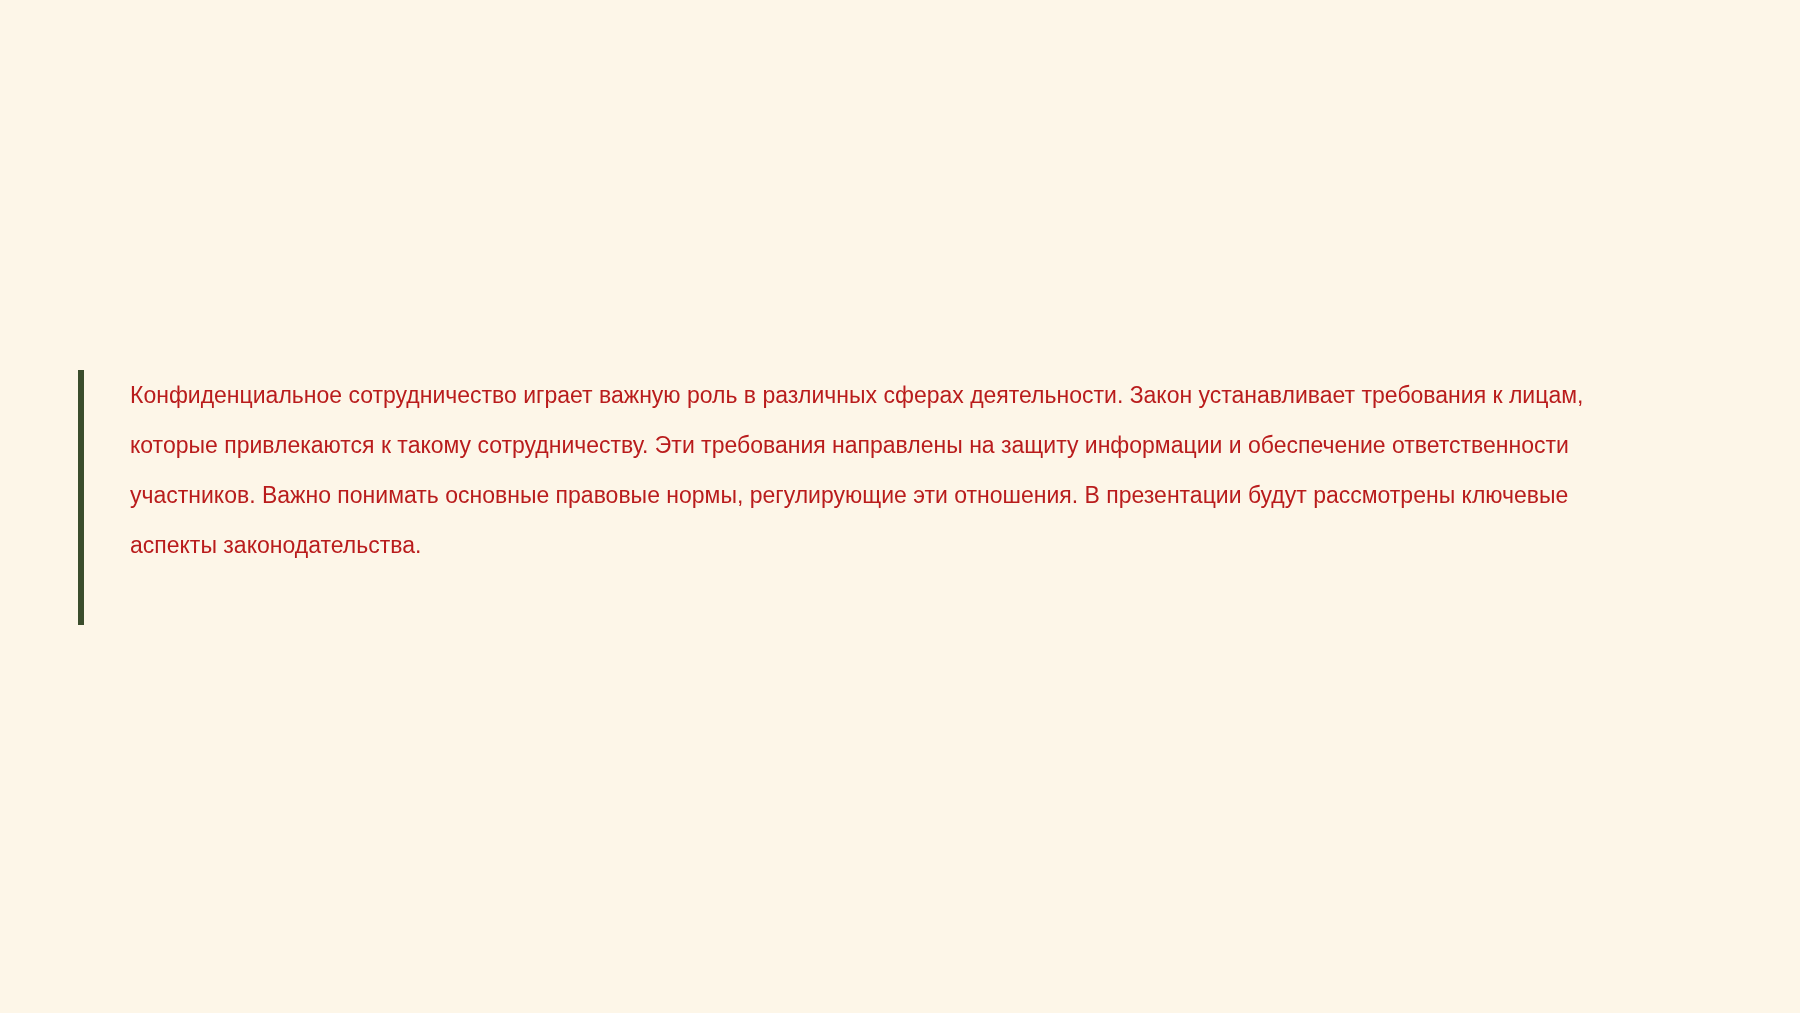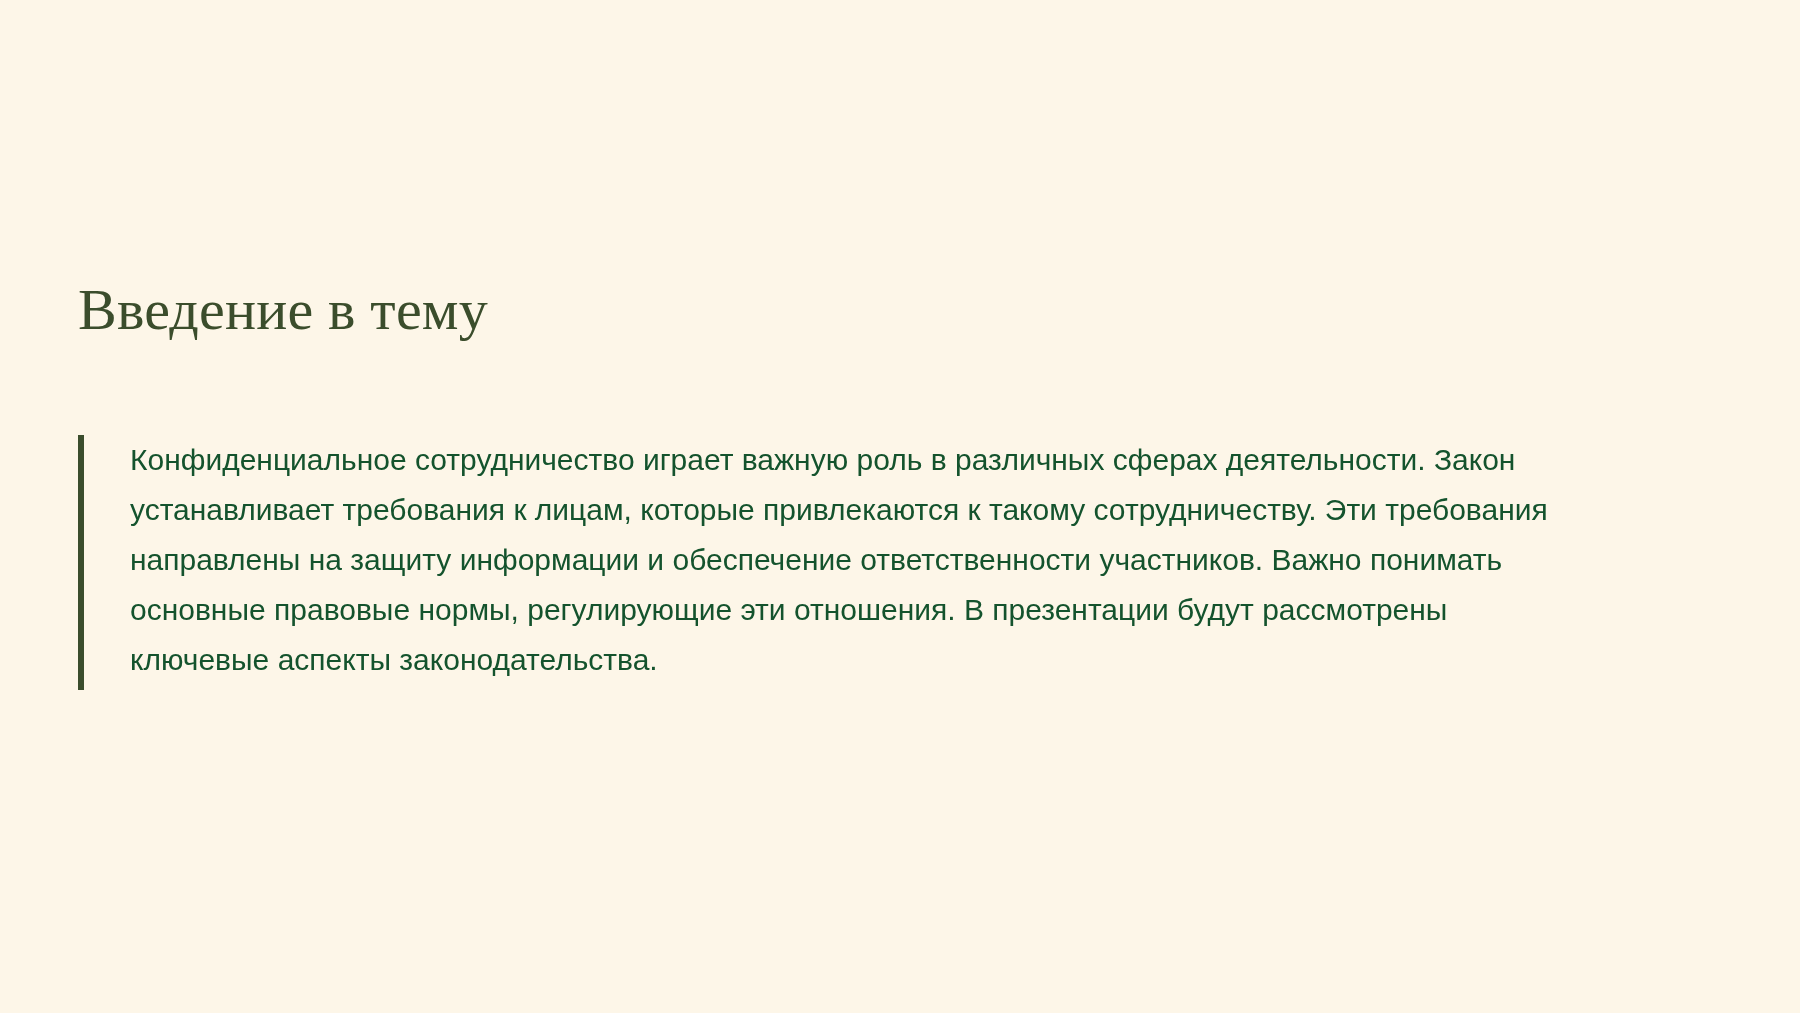--- a/index.html
+++ b/index.html
@@ -58,35 +58,34 @@
     width: 6px;
     height: 255px;
     background: #3b4d2c;
   }
 
   .body-text {
     margin: 0;
     padding: 0;
     max-width: 1455px;
     font-family: "Liberation Sans", "DejaVu Sans", sans-serif;
-    font-size: 30px;
+    font-size: 23px;
     font-weight: 400;
     line-height: 50px;
-    color: #14532d;
+    color: #b91c1c;
     text-align: left;
   }
 </style>
 </head>
 <body>
 
 <div class="slide">
 
   <div class="slide-content">
 
-    <h1 class="slide-title">Введение в тему</h1>
 
     <div class="body-block">
 
       <div class="accent-bar"></div>
 
       <p class="body-text">Конфиденциальное сотрудничество играет важную роль в различных сферах деятельности. Закон устанавливает требования к лицам, которые привлекаются к такому сотрудничеству. Эти требования направлены на защиту информации и обеспечение ответственности участников. Важно понимать основные правовые нормы, регулирующие эти отношения. В презентации будут рассмотрены ключевые аспекты законодательства.</p>
 
     </div>
 
   </div>

